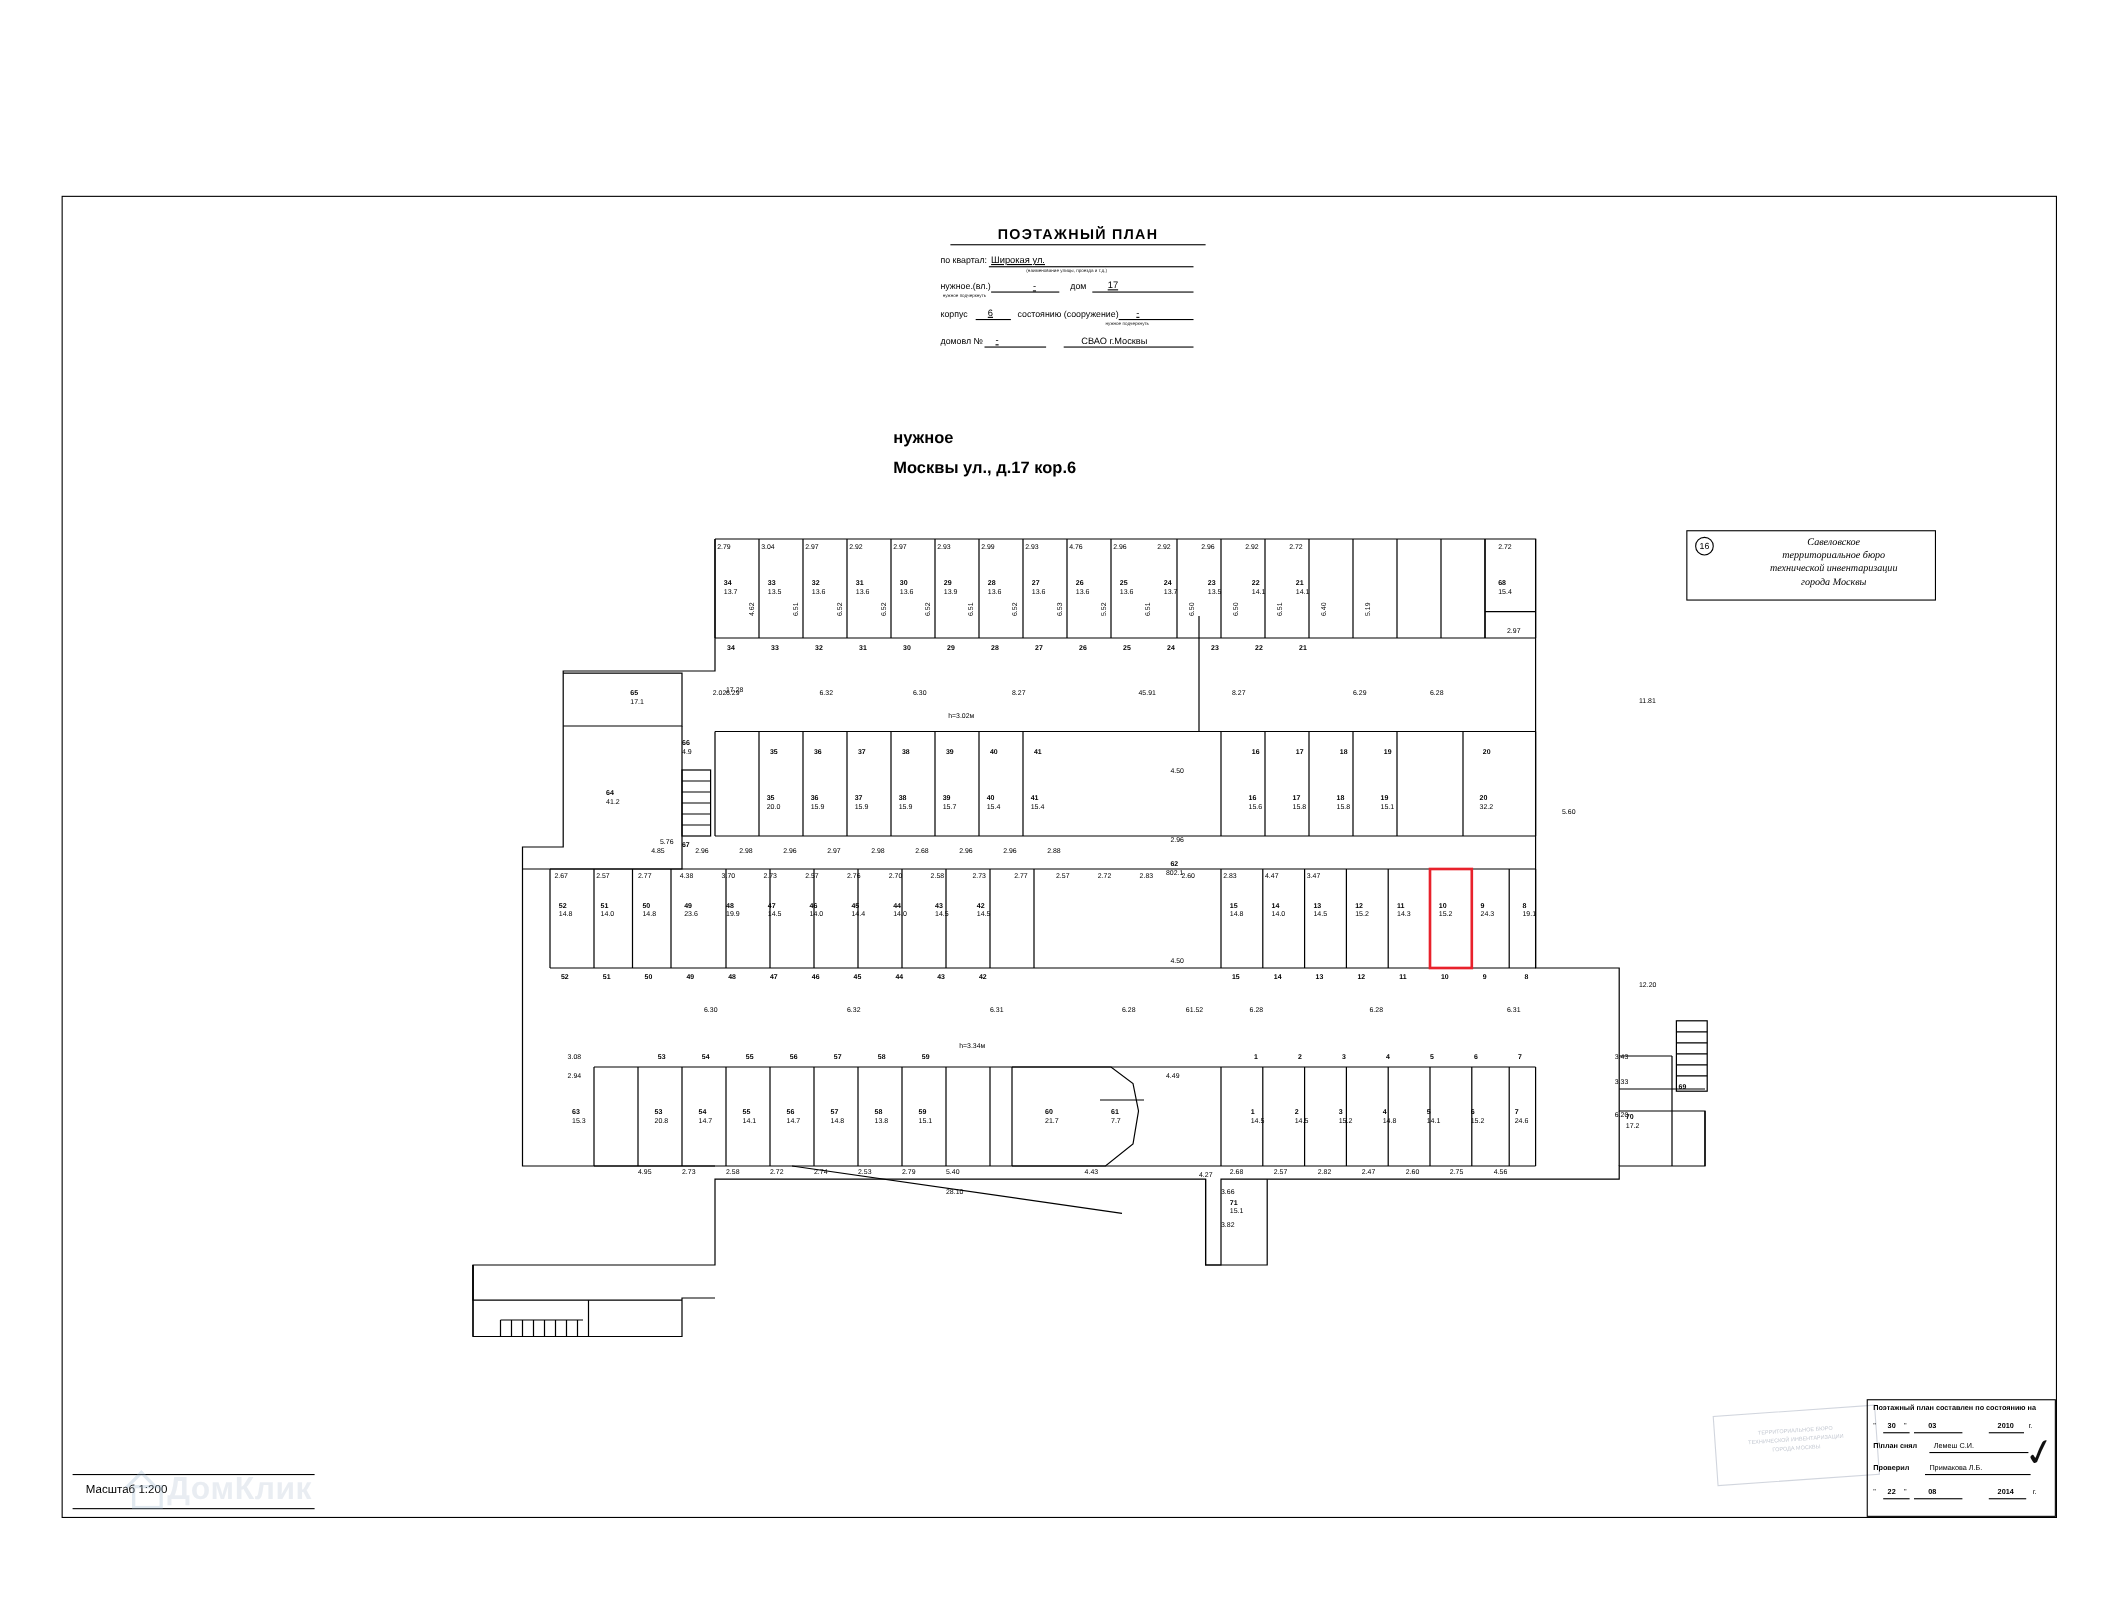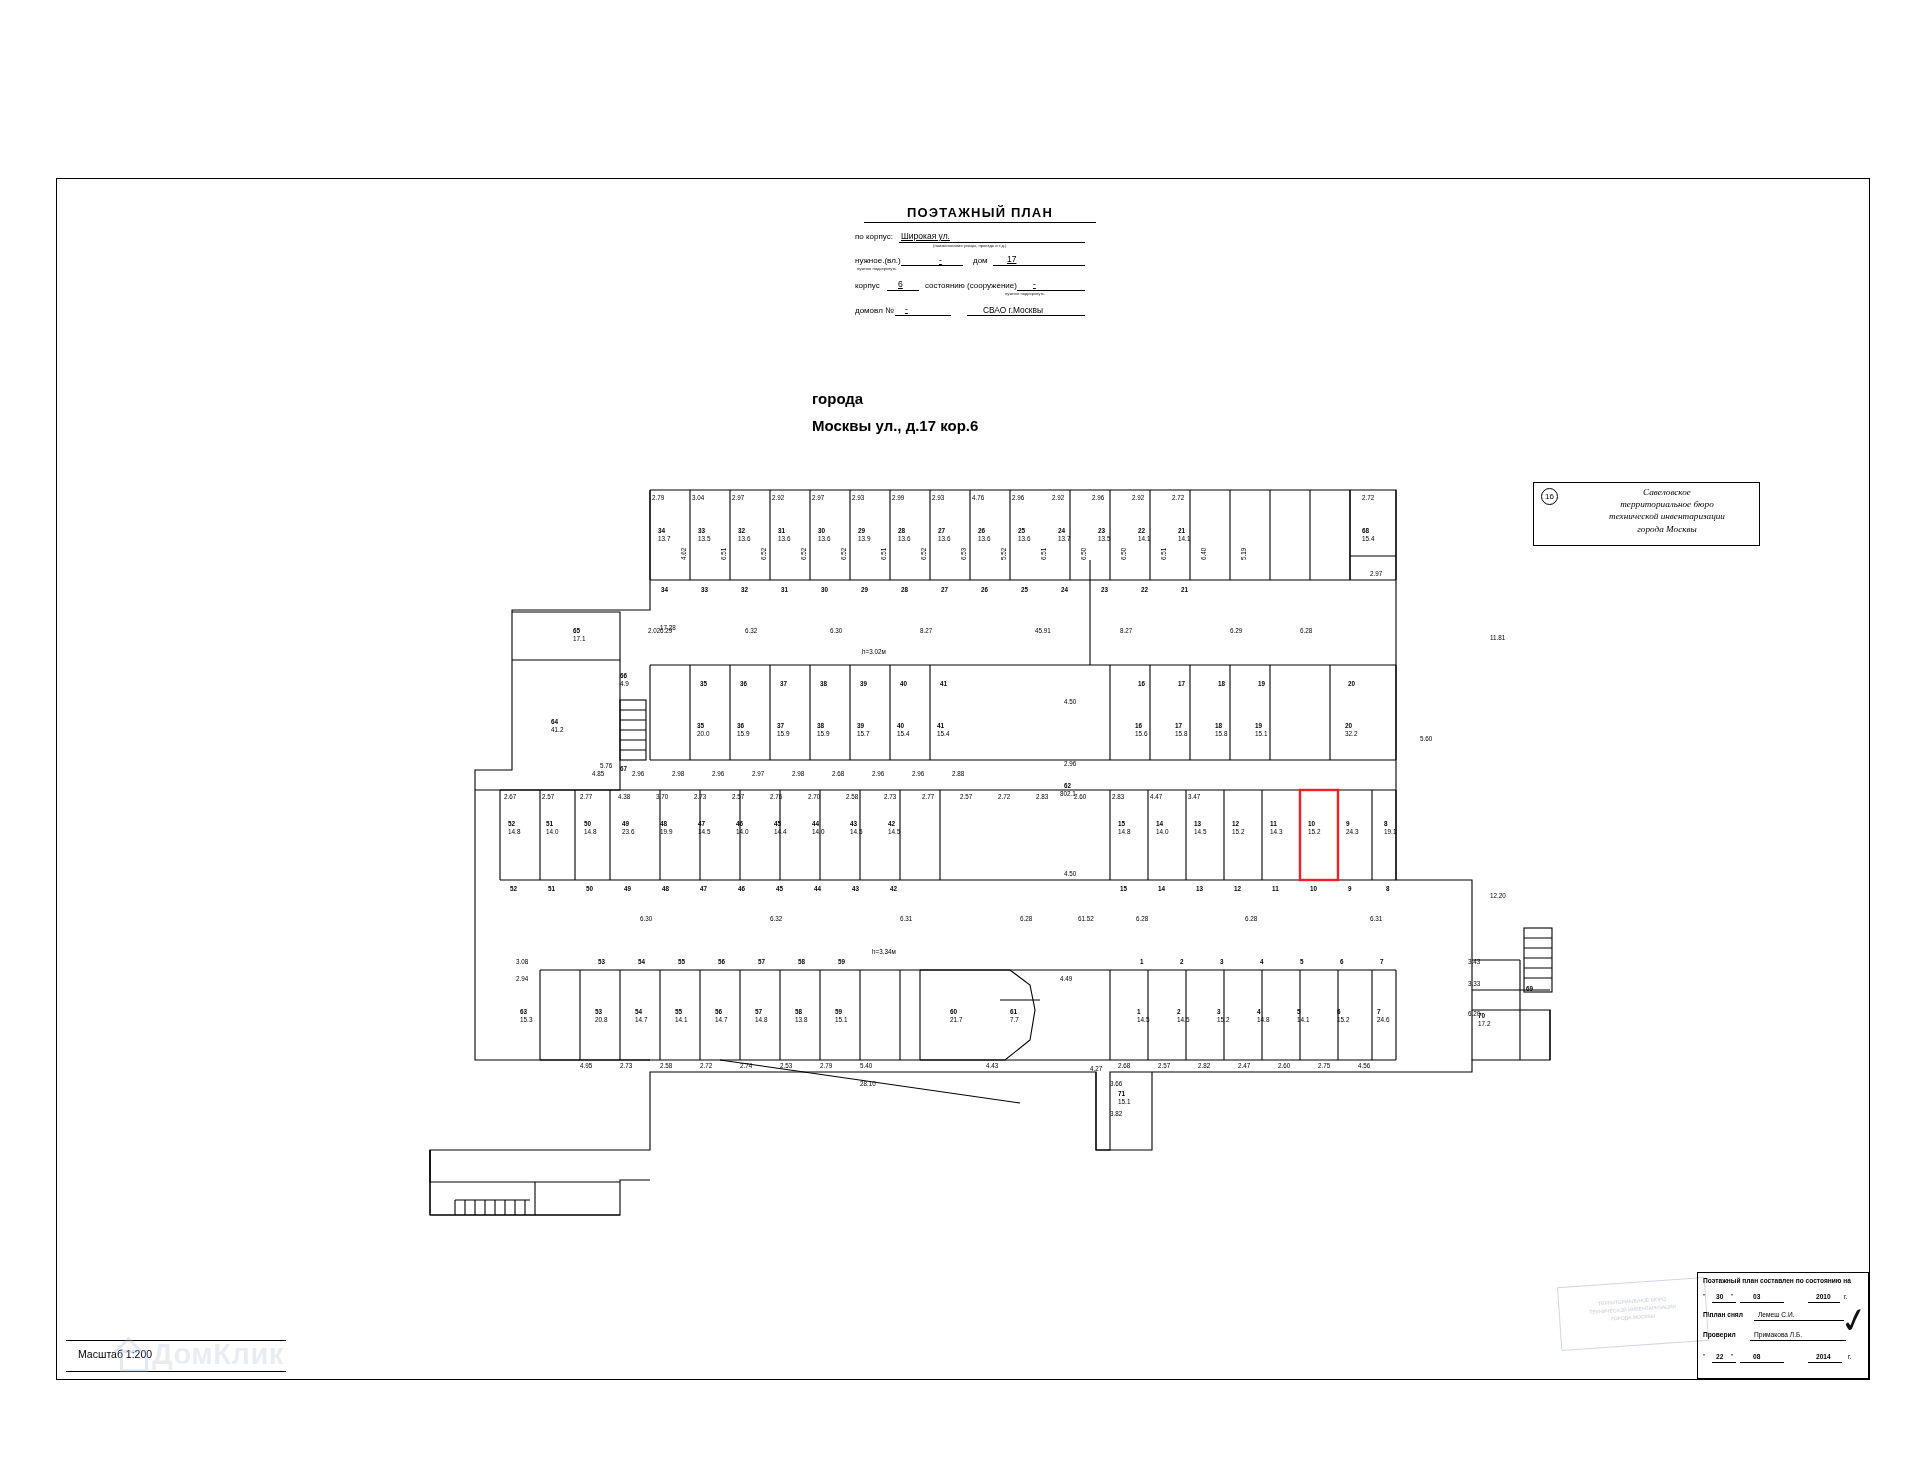--- a/index.html
+++ b/index.html
@@ -52,21 +52,21 @@
 
 <div id="sheet">
 
   <div class="border"></div>
 
   <div class="titleblock">
     <div class="tb-title">ПОЭТАЖНЫЙ ПЛАН</div>
     <div class="tb-title-underline"></div>
 
     <div class="tb-row">
-      <span class="tb-lbl">по корпус:</span>
+      <span class="tb-lbl">по квартал:</span>
       <span class="tb-val" style="left:46px;top:1px;">Широкая ул.</span>
       <span class="tb-line" style="left:44px;top:12px;width:186px;"></span>
       <span class="tb-sub" style="left:78px;top:13px;">(наименование улицы, проезда и т.д.)</span>
     </div>
 
     <div class="tb-row" style="margin-top:11px;">
       <span class="tb-lbl">нужное.(вл.)</span>
       <span class="tb-sub" style="left:2px;top:12px;">нужное подчеркнуть</span>
       <span class="tb-val" style="left:84px;top:1px;">-</span>
       <span class="tb-line" style="left:46px;top:11px;width:62px;"></span>
@@ -87,21 +87,21 @@
 
     <div class="tb-row" style="margin-top:12px;">
       <span class="tb-lbl">домовл №</span>
       <span class="tb-val" style="left:50px;top:0px;">-</span>
       <span class="tb-line" style="left:40px;top:11px;width:56px;"></span>
       <span class="tb-lbl" style="left:128px;top:1px;font-size:8.4px;">СВАО г.Москвы</span>
       <span class="tb-line" style="left:112px;top:11px;width:118px;"></span>
     </div>
   </div>
 
-  <div class="heading1">города</div>
+  <div class="heading1">нужное</div>
   <div class="heading2">Москвы ул., д.17 кор.6</div>
 
   <div class="stamp">
     <div class="circ">16</div>
     <div class="st-txt">
       <div>Савеловское</div>
       <div>территориальное бюро</div>
       <div>технической инвентаризации</div>
       <div>города Москвы</div>
     </div>

